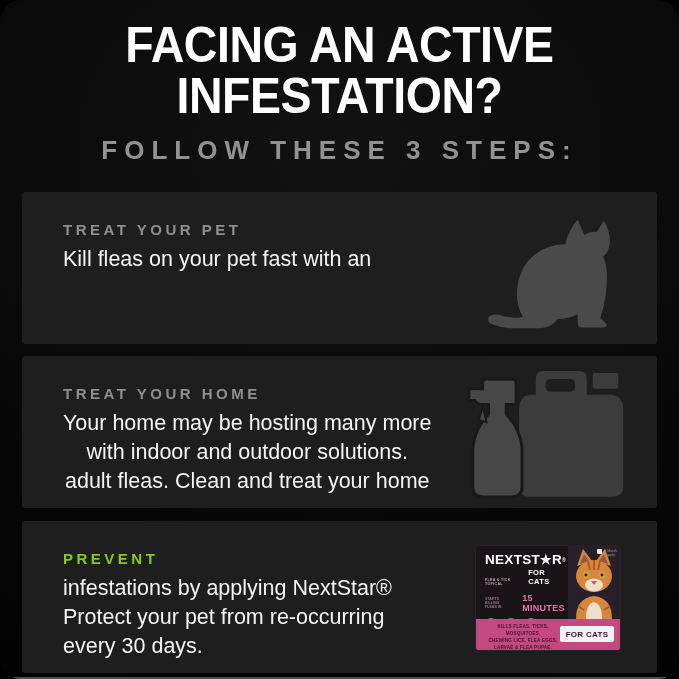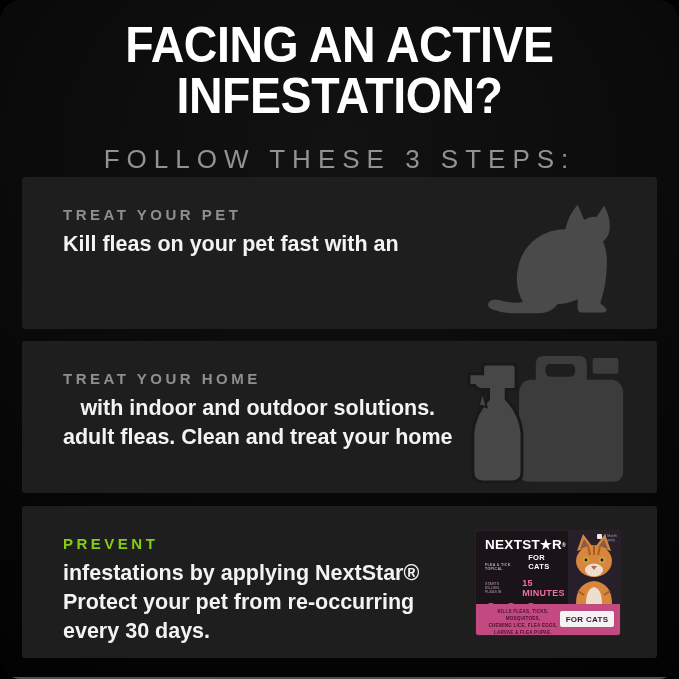--- a/index.html
+++ b/index.html
@@ -10,32 +10,32 @@
     overflow:hidden;
     background:radial-gradient(130% 105% at 50% 22%, #121212 0%, #070707 55%, #000 100%);
     font-family:"Liberation Sans", sans-serif;
     border-radius:21px;
   }
 
   
   .header { position:absolute; top:20px; left:0; width:100%; text-align:center; }
   .title { color:#ffffff; font-weight:700; font-size:50px; line-height:51px;
            letter-spacing:-0.5px; transform:scaleX(0.93); transform-origin:50% 0; }
-  .subtitle { margin-top:22px; color:#929292; font-weight:400; font-size:26px;
+  .subtitle { margin-top:13px; color:#929292; font-weight:700; font-size:26px;
               letter-spacing:7px; }
 
   
   .card { position:absolute; left:22px; width:635px; height:152px;
-          background:#1e1e1f; border-radius:3px; }
+          background:#1e1e1f; border-radius:3px;margin-top:15px; }
   .card1 { top:177px; } .card2 { top:341px;text-align:center; } .card3 { top:506px; }
   .card-heading { position:absolute; left:41px; top:29px; font-size:15px;
                   font-weight:700; letter-spacing:3.5px; color:#8f8f8f; }
   .card3 .card-heading { color:#84cc16; }
   .card-body { position:absolute; left:41px; top:53px; color:#f3f3f3;
-               font-size:21.5px; line-height:29px; font-weight:700; }
+               font-size:21.5px; line-height:29px; font-weight:400; }
 
   .cat-sil { position:absolute; right:26px; top:24px; }
   .home-icons { position:absolute; right:22px; top:7px; }
 
   
   .product-box { position:absolute; left:454px; top:25px; width:144px; height:104px;
                  background:#1a1318; border-radius:2px; overflow:hidden;
                  box-shadow:0 0 0 1px #2a2026; }
   .box-left { position:absolute; left:0; top:0; width:92px; height:73px; padding:7px 0 0 9px; }
   .brand { color:#fff; font-weight:700; font-size:13.5px; letter-spacing:0.3px;
@@ -92,20 +92,21 @@
       <path fill="#4a4a4a" d="M104,4 L111,20 Q117,16 124,17 L132,5 Q139,18 138,29 Q137,38 131,43
         Q135,52 135,64 Q135,88 128,108 L134,114 Q136,117 132,118 L108,118 Q104,118 104,113 L104,104
         Q94,109 83,109 Q76,118 64,119 L36,119 Q24,119 14,115 Q7,112 10,107 Q13,103 21,105
         Q34,109 46,107 Q38,93 40,76 Q43,52 60,40 Q74,30 91,30 Q94,15 104,4 Z"></path>
     </svg>
   </div>
 
   <div class="card card2">
     <div class="card-heading">TREAT YOUR HOME</div>
     <div class="card-body">
+      <div>Your home may be hosting many more</div>
       <div>with indoor and outdoor solutions.</div>
       <div>adult fleas. Clean and treat your home</div>
     </div>
     <svg class="home-icons" width="172" height="138" viewBox="0 0 175 140">
 
       <g>
         <path fill="#3c3c3c" d="M74,36 L74,16 Q74,8 82,8 L118,8 Q126,8 126,16 L126,36 Z"></path>
         <rect x="84" y="16" width="30" height="13" rx="5" fill="#1e1e1f"></rect>
         <rect x="132" y="10" width="26" height="16" rx="2" fill="#3c3c3c"></rect>
         <path fill="#3c3c3c" d="M68,32 L152,32 Q163,34 163,46 L163,126 Q163,136 152,136 L68,136

